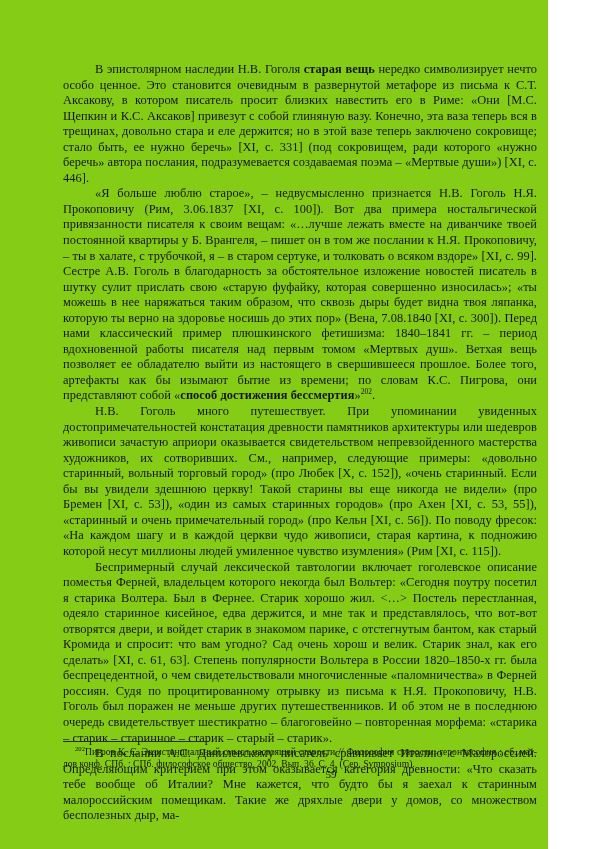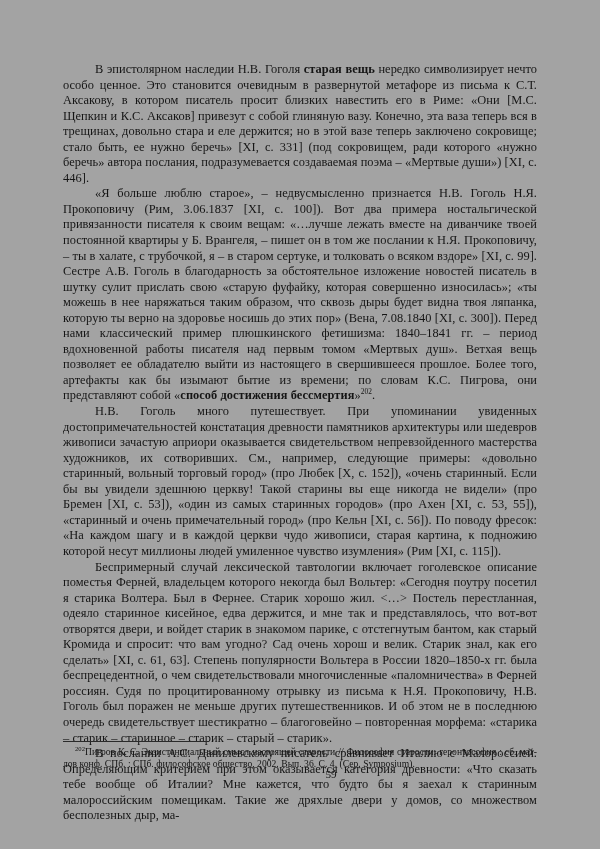--- a/index.html
+++ b/index.html
@@ -2,23 +2,23 @@
 <html><head>
 <meta charset="utf-8">
 <style>
   html, body {
     margin: 0;
     padding: 0;
     background: #ffffff;
   }
   .page {
     position: relative;
-    width: 600px;
+    width: 548px;
     height: 849px;
-    background: #a3a3a3;
+    background: #84cc16;
     overflow: hidden;
     font-family: "Liberation Serif", "DejaVu Serif", serif;
     color: #151515;
   }
   .content {
     position: absolute;
     left: 63px;
     top: 62px;
     width: 474px;
   }

